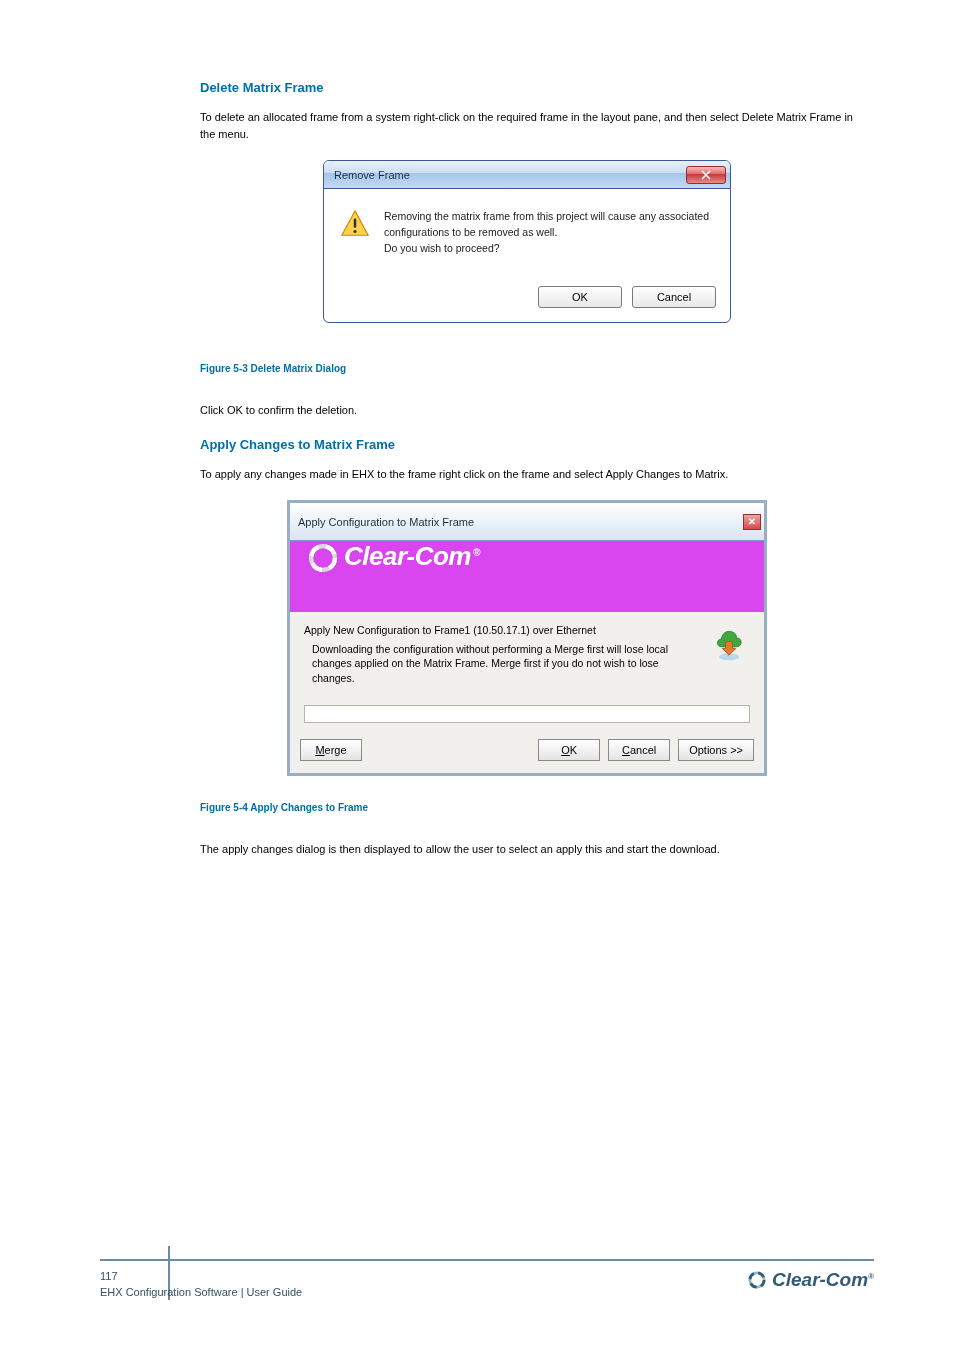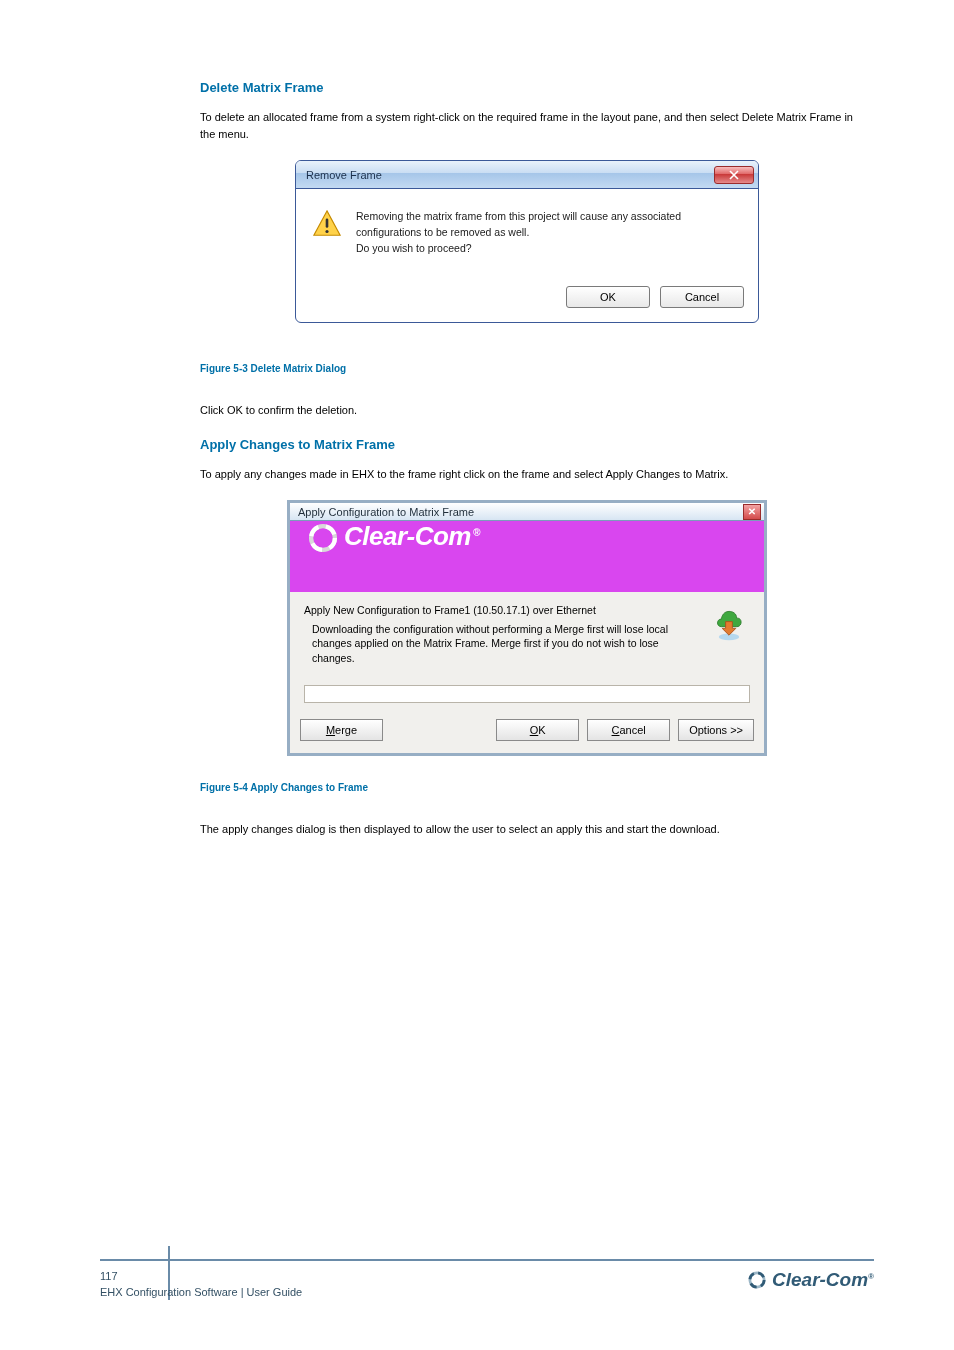--- a/index.html
+++ b/index.html
@@ -21,21 +21,21 @@
     margin-bottom: 14px;
   }
   .intro-text {
     font-size: 11px;
     line-height: 1.5;
     margin-bottom: 18px;
   }
 
   
   .dlg1 {
-    width: 464px;
+    width: 408px;
     margin: 0 auto 40px auto;
     border: 1px solid #3b5998;
     border-radius: 6px;
     overflow: hidden;
     box-shadow: 0 0 0 1px rgba(255,255,255,0.4) inset;
     background: #fff;
   }
   .dlg1-title {
     height: 28px;
     background: linear-gradient(#e9f2fb, #c9ddf3 45%, #a6c6e9 46%, #c3daf2);
@@ -94,21 +94,21 @@
   }
 
   
   .dlg2 {
     width: 480px;
     margin: 0 auto 26px auto;
     border: 3px solid #97aec4;
     background: #f1f0ed;
   }
   .dlg2-title {
-    height: 18px;
+    height: 38px;
     background: linear-gradient(#fff, #d7e5f3);
     border-bottom: 1px solid #7c9cbb;
     display: flex;
     align-items: center;
     justify-content: space-between;
     padding: 0 3px 0 8px;
     font-size: 11px;
     color: #1f2d3a;
   }
   .dlg2-close {
@@ -163,21 +163,21 @@
     gap: 8px;
   }
   .cbtn {
     height: 22px;
     font-size: 11px;
     border: 1px solid #8a8a8a;
     background: linear-gradient(#fff, #e4e4e4);
     padding: 0 10px;
     cursor: pointer;
   }
-  .cbtn.w { width: 83px; }
+  .cbtn.w { width: 62px; }
   .cbtn u { text-decoration: underline; }
 
   
   .page-footer {
     position: absolute;
     left: 100px; right: 80px;
     bottom: 50px;
   }
   .foot-rule {
     border: none;

